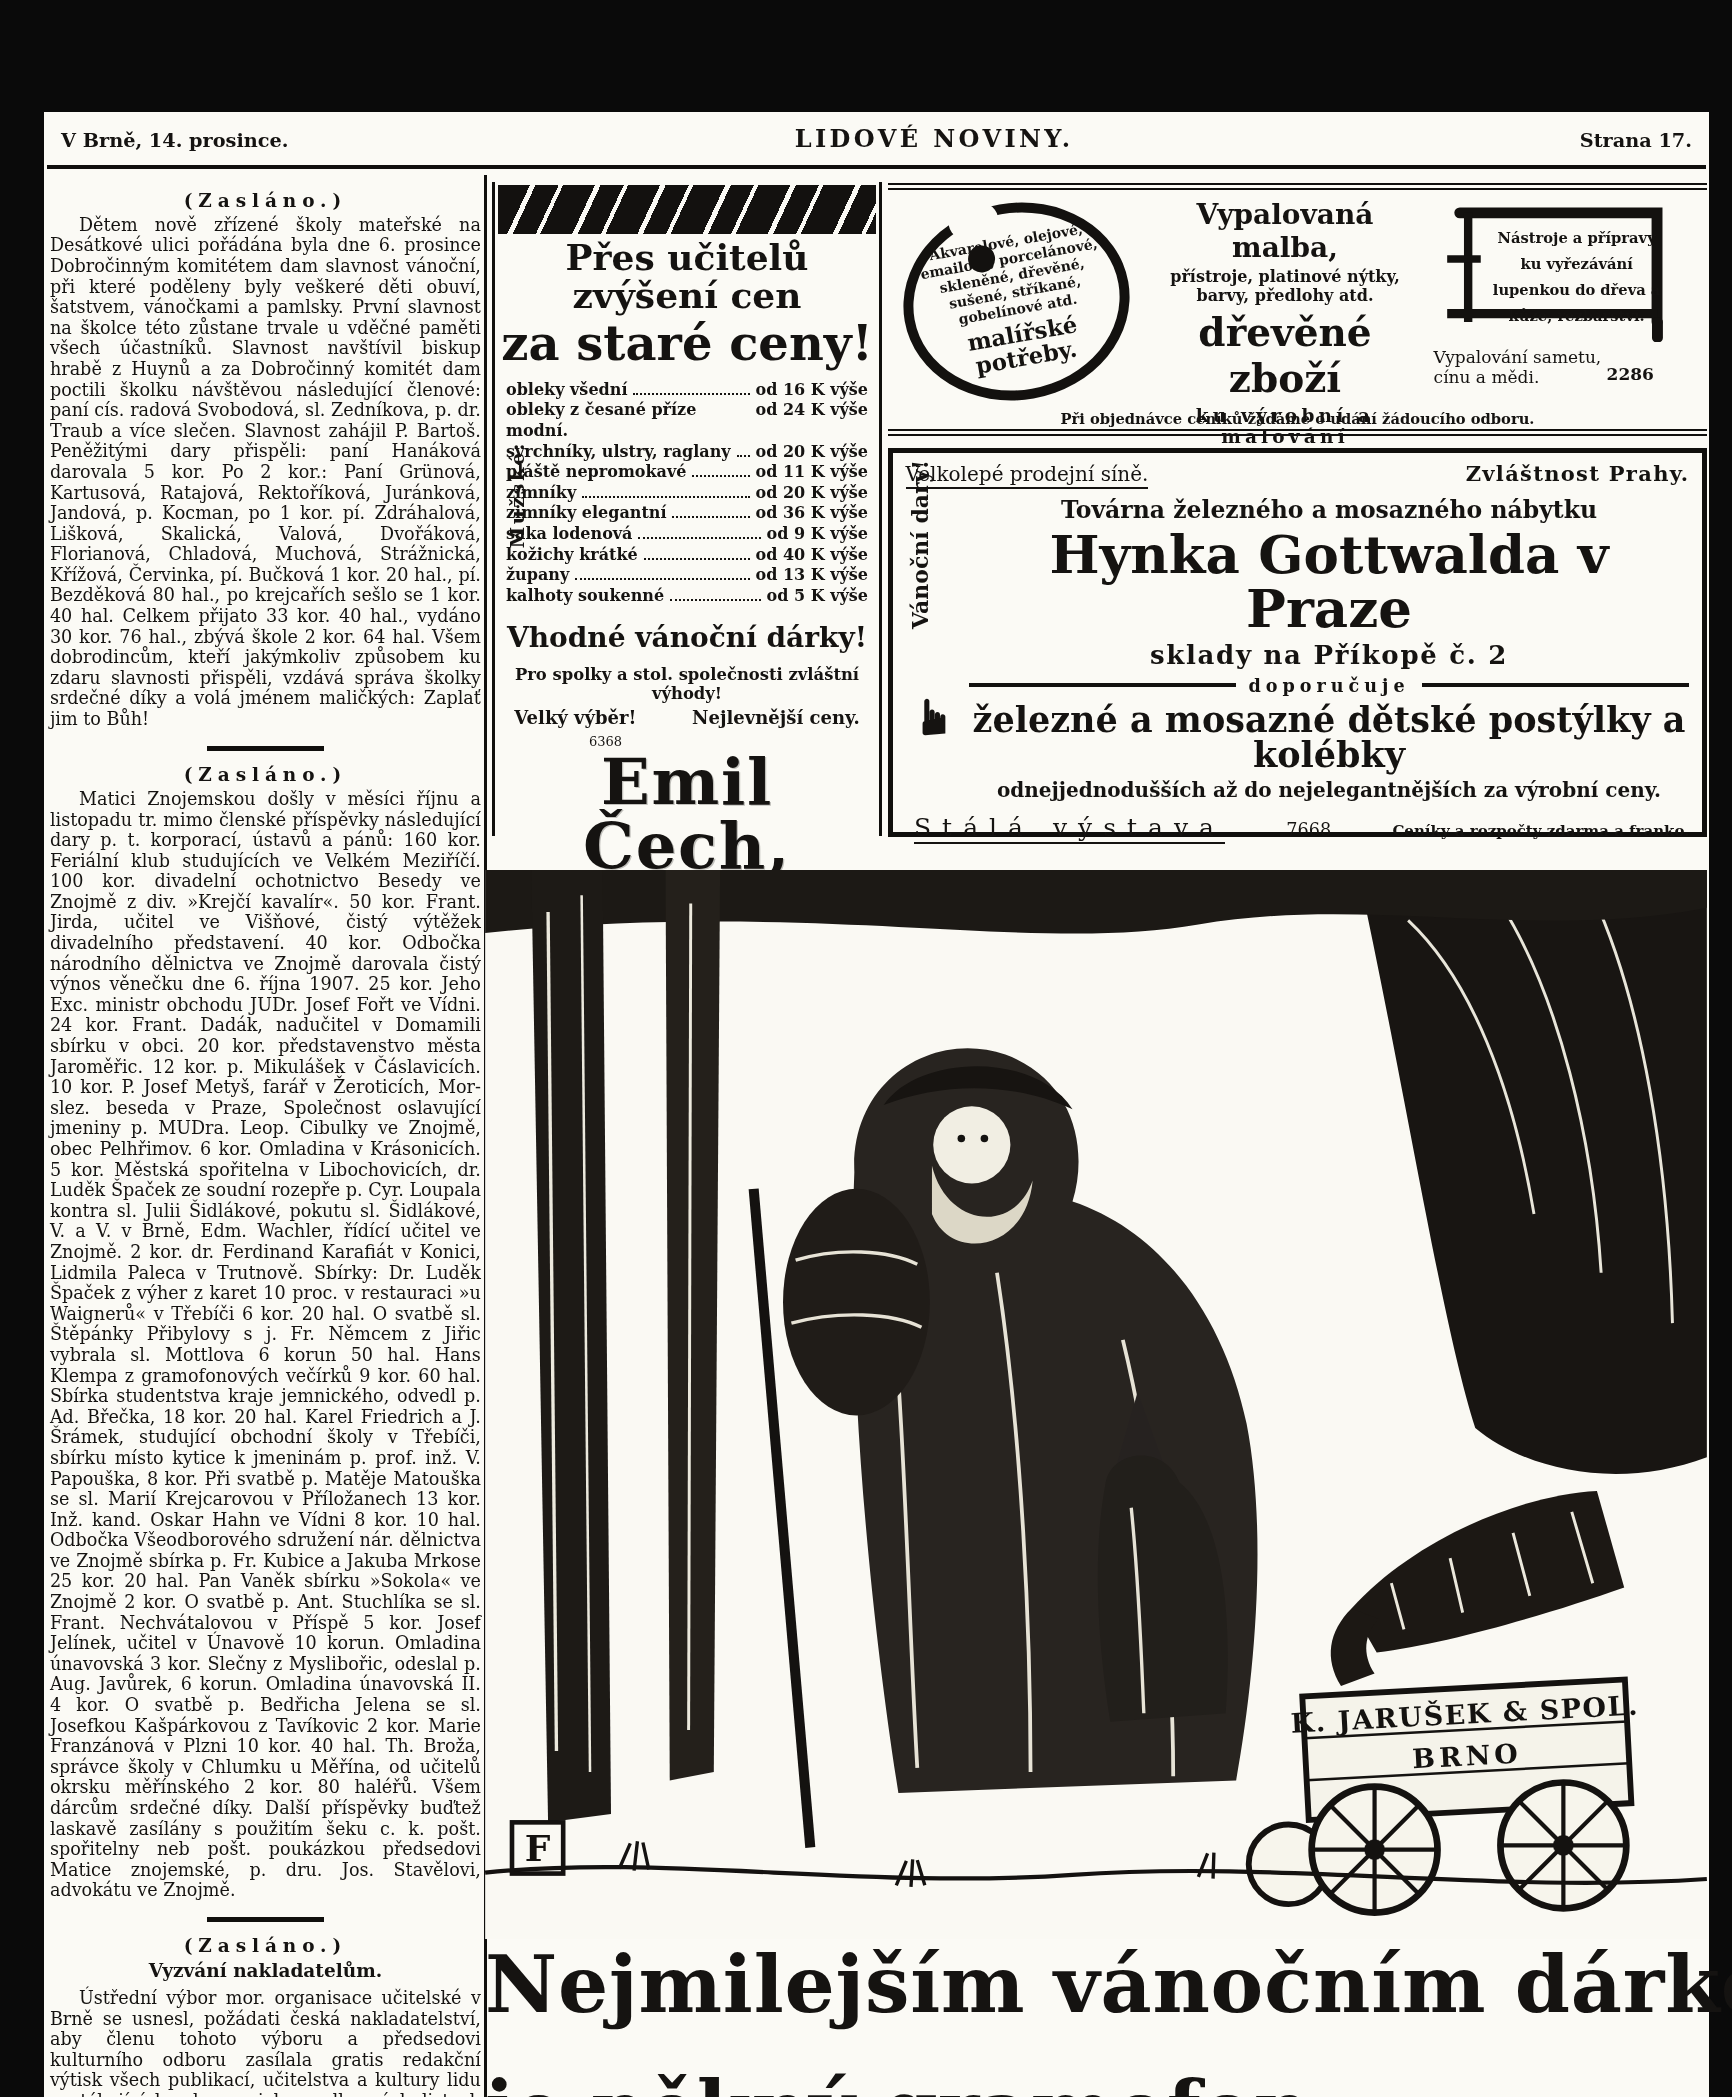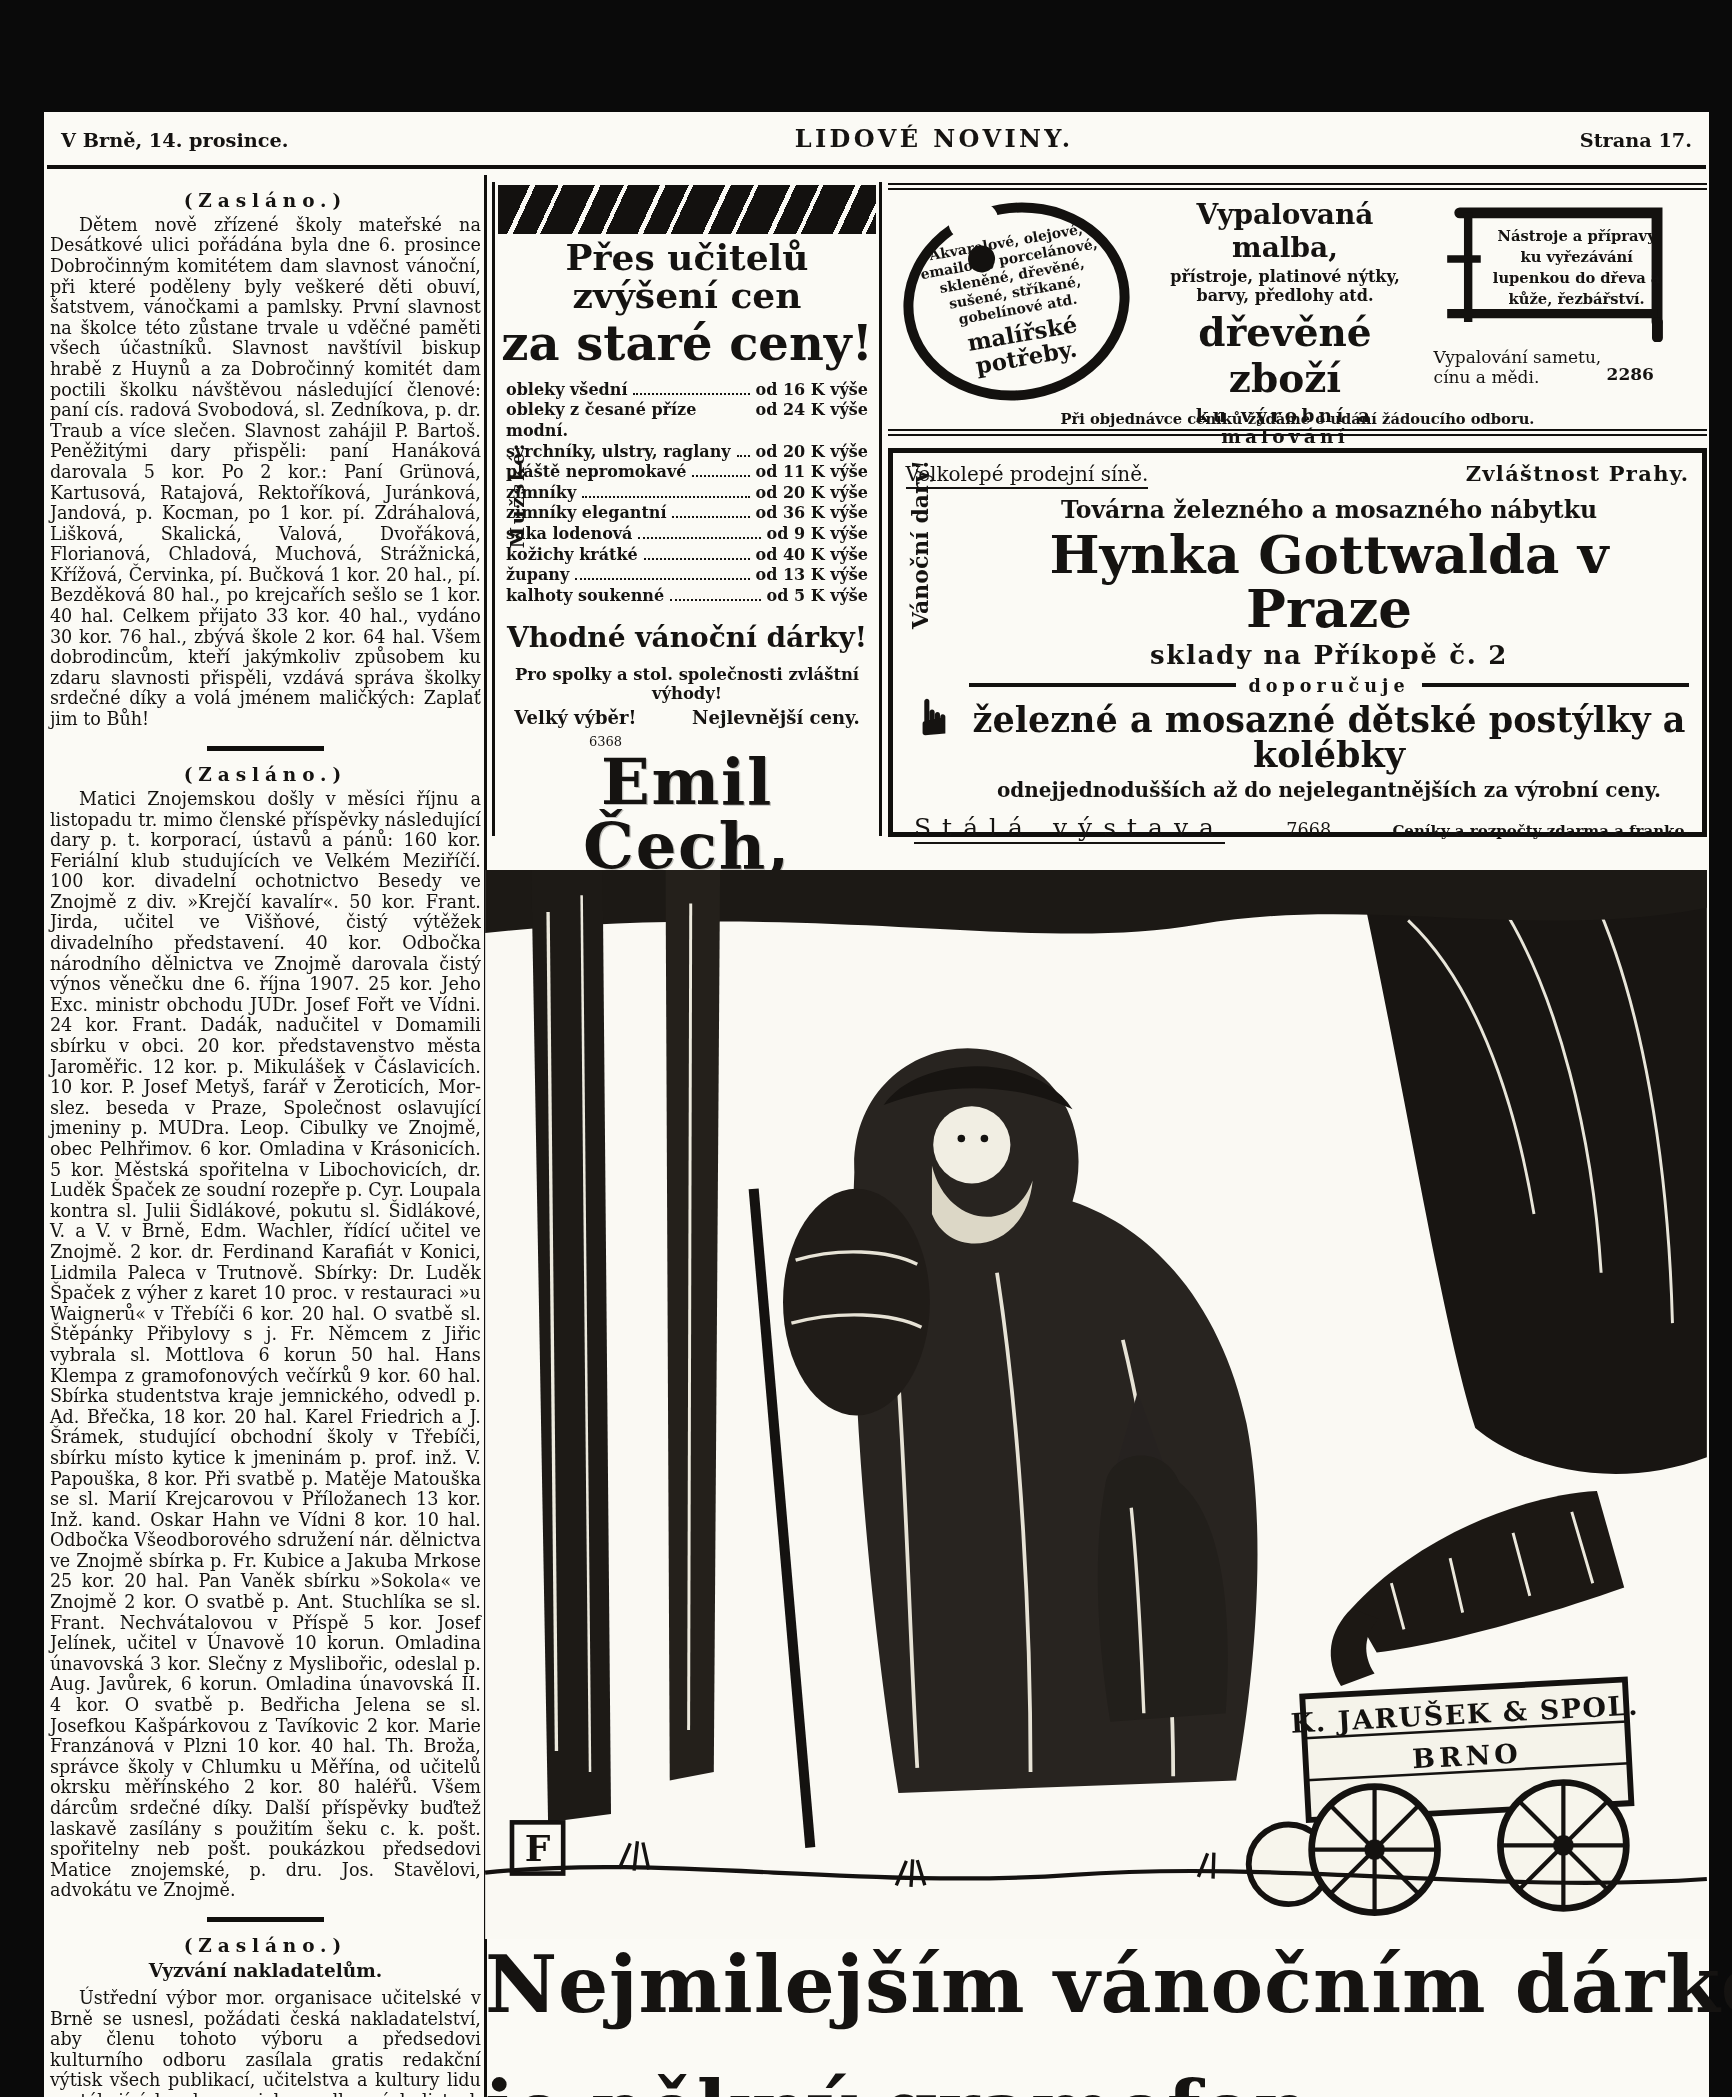--- a/index.html
+++ b/index.html
@@ -54,21 +54,21 @@
   .pal-text{font-size:14px;font-weight:bold;line-height:17px;}
   .pal-bold{font-size:22.7px;font-weight:bold;line-height:24px;margin-top:4.2px;}
   .paint-center{flex:1;text-align:center;padding-top:1.7px;}
   .pc-title{font-size:28px;font-weight:bold;}
   .pc-sub{font-size:16px;font-weight:bold;margin-top:3.4px;}
   .pc-big{font-size:39px;font-weight:bold;margin-top:4.2px;}
   .pc-sub2{font-size:18.5px;font-weight:bold;letter-spacing:4.2px;margin-top:4.2px;}
   .pc-firm{font-size:27px;font-weight:bold;margin-top:4.2px;}
   .pc-addr{font-size:16px;margin-top:2.5px;}
   .paint-right{width:277px;flex:none;position:relative;}
-  .fret-text{position:absolute;left:71px;top:29px;width:168px;font-size:14.7px;font-weight:bold;line-height:21px;text-align:center;}
+  .fret-text{position:absolute;left:71px;top:29px;width:168px;font-size:14.7px;font-weight:bold;line-height:26px;text-align:center;}
   .pr-sub{position:absolute;left:12px;top:151px;width:180px;font-size:17px;font-weight:normal;line-height:20px;}
   .pr-num{position:absolute;left:185px;top:168px;font-size:17px;font-weight:bold;}
   .paint-note{position:absolute;left:0;right:0;bottom:2.5px;text-align:center;font-size:14.7px;font-weight:bold;}
 
   
   .gott-ad{position:absolute;left:844px;top:336px;width:819px;height:389px;box-sizing:border-box;
            border:5.5px solid #100f0d;background:#fbfaf5;padding:7.6px 12.6px;}
   .gott-top{display:flex;justify-content:space-between;align-items:baseline;}
   .gt-left{font-size:20px;border-bottom:2.5px solid #151311;padding-bottom:1.7px;}
   .gt-right{font-size:21px;font-weight:bold;letter-spacing:1.3px;}

